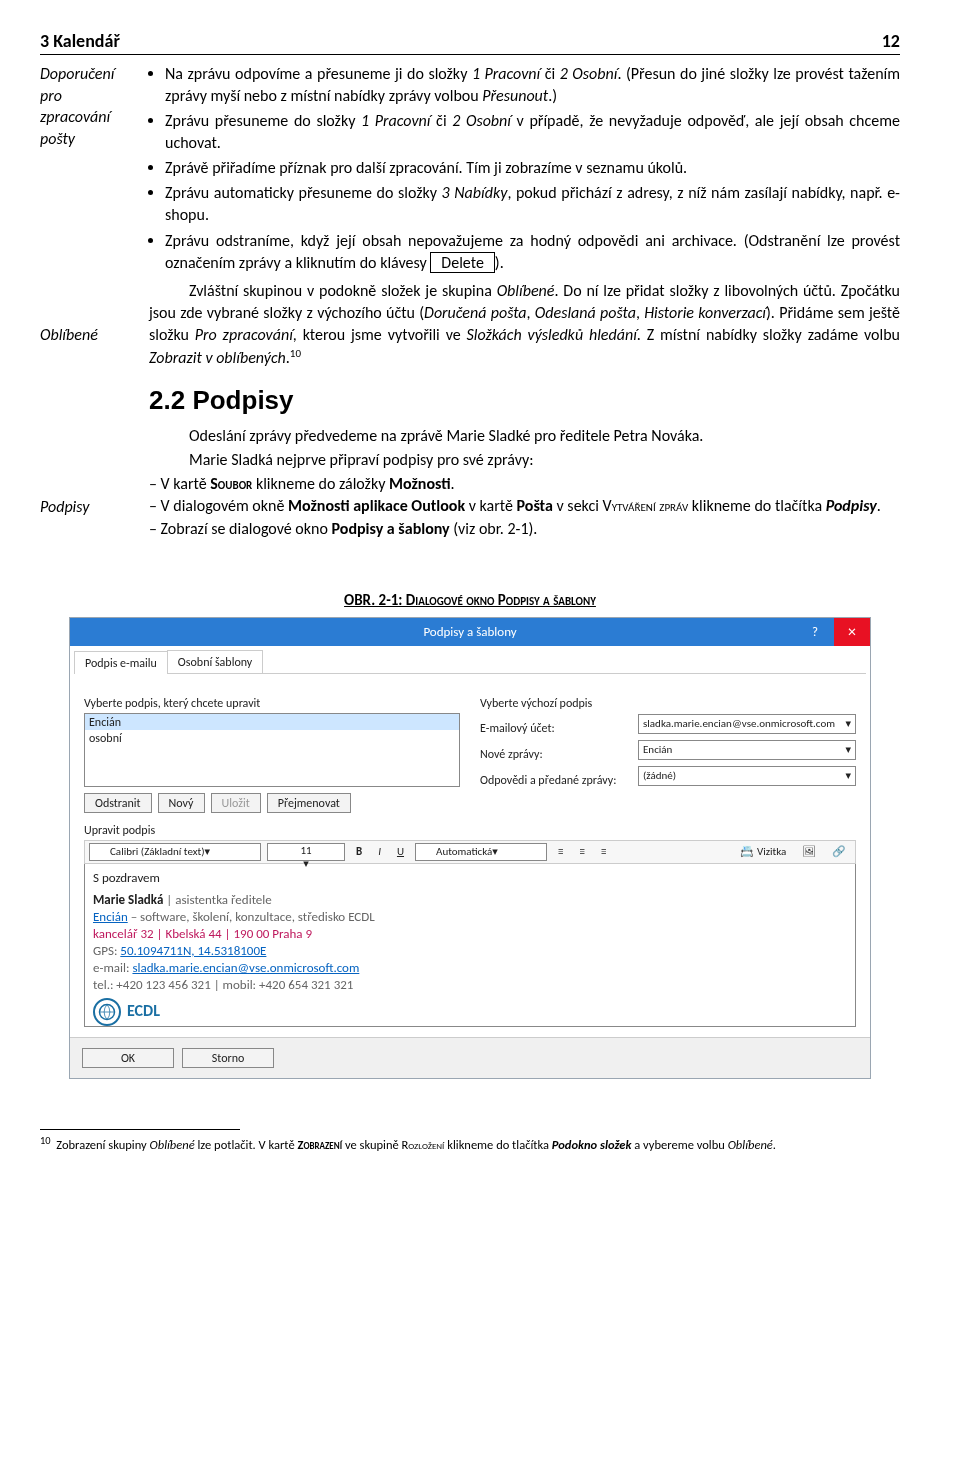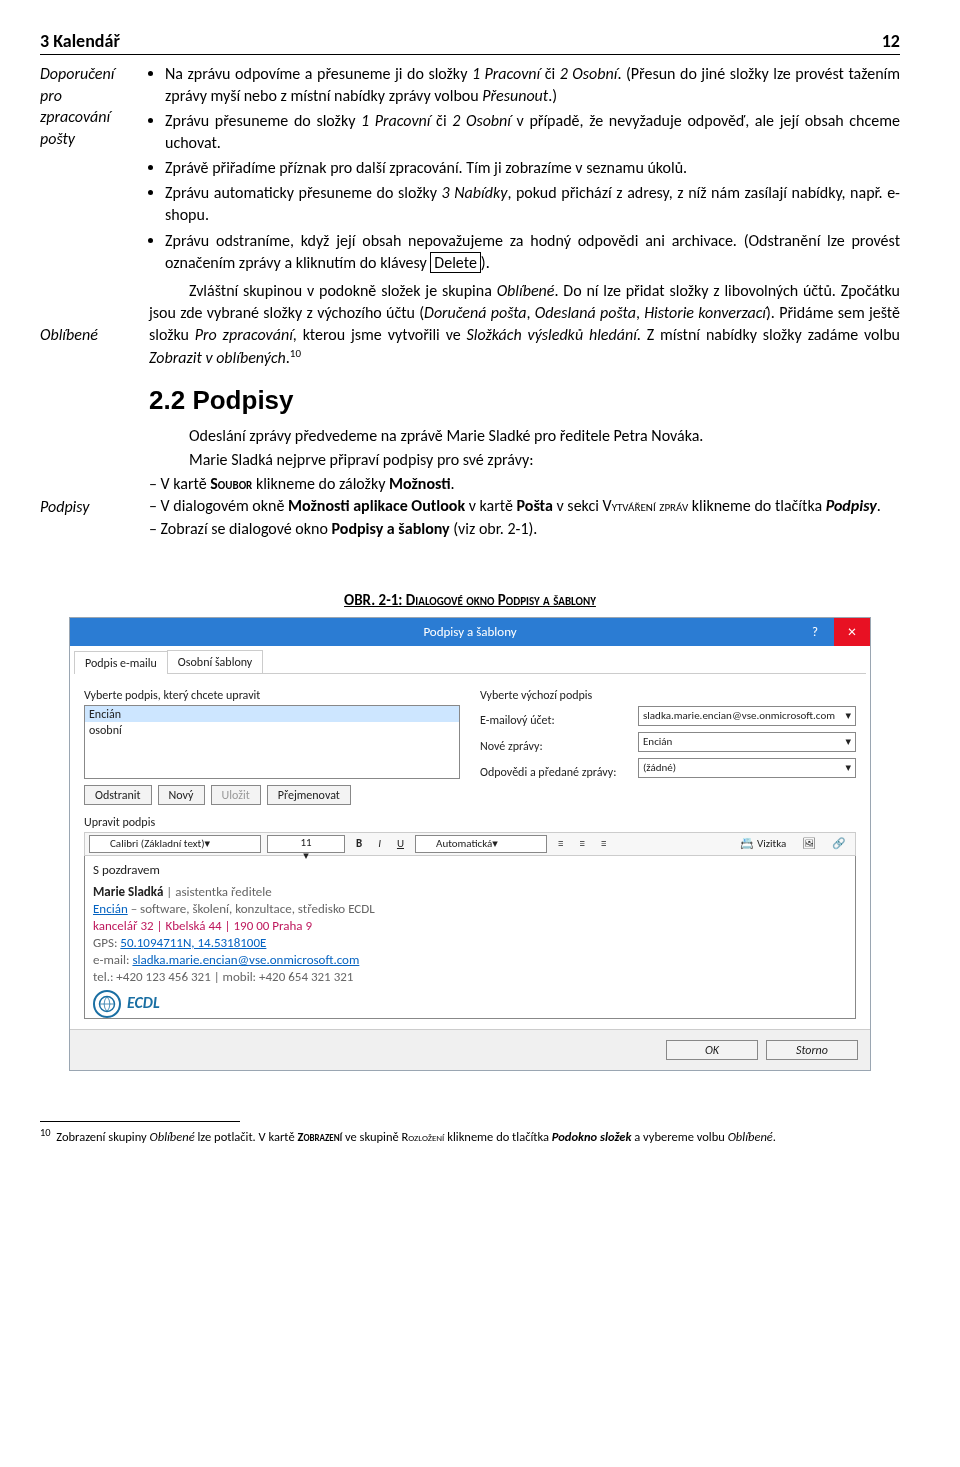--- a/index.html
+++ b/index.html
@@ -40,21 +40,21 @@
     line-height: 1.38;
     text-align: justify;
   }
   ul.bullets {
     margin: 0 0 6px 0;
     padding-left: 16px;
   }
   ul.bullets li { margin-bottom: 3px; }
   .boxed {
     border: 1px solid #000;
-    padding: 0 3px;
+    padding: 0 10px;
   }
   h2.sec {
     font-size: 26px;
     font-family: Arial, sans-serif;
     font-weight: bold;
     margin: 14px 0 6px 0;
   }
   .caption {
     text-align: center;
     font-weight: bold;
@@ -77,21 +77,21 @@
     color: #fff;
     display: flex;
     justify-content: center;
     align-items: center;
     position: relative;
     height: 28px;
     font-size: 13px;
   }
   .title-bar .help { position:absolute; right:40px; background:#2b7cd3; color:#fff; width:30px; text-align:center; line-height:28px;}
   .title-bar .close { position:absolute; right:0; background:#e81123; color:#fff; width:36px; text-align:center; line-height:28px; font-size:16px;}
-  .tab-row { display:flex; border-bottom:1px solid #ccc; margin:4px 4px 4px 4px;}
+  .tab-row { display:flex; border-bottom:1px solid #ccc; margin:4px 4px 12px 4px;}
   .tab { padding:4px 10px; border:1px solid #ccc; border-bottom:none; background:#fff; margin-right:-1px; font-size:12px;}
   .tab.active { position:relative; top:1px; background:#fff;}
   .dlg-body { padding:10px 14px 10px 14px; }
   .row { display:flex; gap:20px; }
   .col { flex:1; }
   .lbl { font-size:12px; margin-bottom:3px; display:block; }
   .listbox { border:1px solid #888; height:72px; font-size:12px; background:#fff;}
   .listbox div { padding:1px 4px; }
   .listbox .sel { background:#cde6ff; }
   .formrow { display:flex; align-items:center; margin-bottom:4px; gap:8px;}
@@ -101,21 +101,21 @@
   .winbtn { border:1px solid #888; background:#f3f3f3; padding:2px 10px; font-size:12px;}
   .winbtn.disabled { color:#999;}
   .toolbar { display:flex; align-items:center; gap:6px; border:1px solid #ccc; padding:2px 4px; font-size:11px; background:#f7f7f7;}
   .toolbar .combo { border:1px solid #888; height:16px; display:flex; align-items:center; padding:0 20px; background:#fff;}
   .toolbar .tbbtn { padding:0 4px; border:1px solid transparent;}
   .editor { border:1px solid #888; border-top:none; height:150px; padding:6px 8px; font-size:13px; line-height:1.3; background:#fff;}
   .editor .sig-name { font-weight:bold;}
   .editor .link { color:#0563c1; text-decoration:underline;}
   .ecdl { display:flex; align-items:center; gap:6px; margin-top:4px;}
   .ecdl-logo { width:24px; height:24px; border:2px solid #1a6fa3; border-radius:50%; display:flex; align-items:center; justify-content:center;}
-  .dlg-footer { display:flex; justify-content:flex-end; gap:8px; padding:10px 12px; background:#f0f0f0; border-top:1px solid #ccc;font-style:italic;}
+  .dlg-footer { display:flex; gap:8px; padding:10px 12px; background:#f0f0f0; border-top:1px solid #ccc;}
   .footnote-sep { width:200px; border-top:1px solid #000; margin:50px 0 4px 0;}
   .footnote { font-size:12.5px; line-height:1.35; text-align:justify;}
   sup.fn { font-size:11px; vertical-align:super;}
 </style>
 </head>
 <body>
 
 <div class="page">
   <div class="header">
     <span>3 Kalendář</span>
@@ -258,21 +258,21 @@
           <div><span style="color:#666">GPS: </span><span class="link">50.1094711N, 14.5318100E</span></div>
           <div><span style="color:#666">e-mail: </span><span class="link">sladka.marie.encian@vse.onmicrosoft.com</span></div>
           <div style="color:#666">tel.: +420 123 456 321 | mobil: +420 654 321 321</div>
           <div class="ecdl">
             <span class="ecdl-logo">
               <svg width="18" height="18" viewBox="0 0 24 24">
                   <circle cx="12" cy="12" r="10" fill="none" stroke="#1a6fa3" stroke-width="2"></circle>
                   <path d="M2 12h20M12 2a15 15 0 010 20M12 2a15 15 0 000 20" fill="none" stroke="#1a6fa3" stroke-width="1"></path>
                 </svg>
             </span>
-            <span style="color:#1a6fa3;font-style:italic;font-weight:bold;font-size:16px;">ECDL</span>
+            <span style="color:#1a6fa3;font-weight:bold;font-size:16px;">ECDL</span>
           </div>
         </div>
       </div>
     </div>
     <div class="dlg-footer">
       <span class="winbtn" style="width:70px;text-align:center">OK</span>
       <span class="winbtn" style="width:70px;text-align:center">Storno</span>
     </div>
   </div>
 

